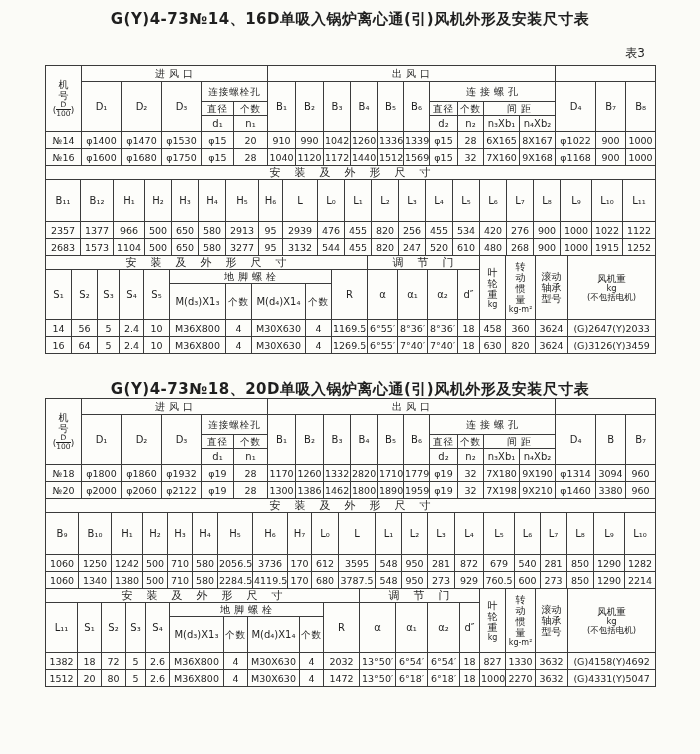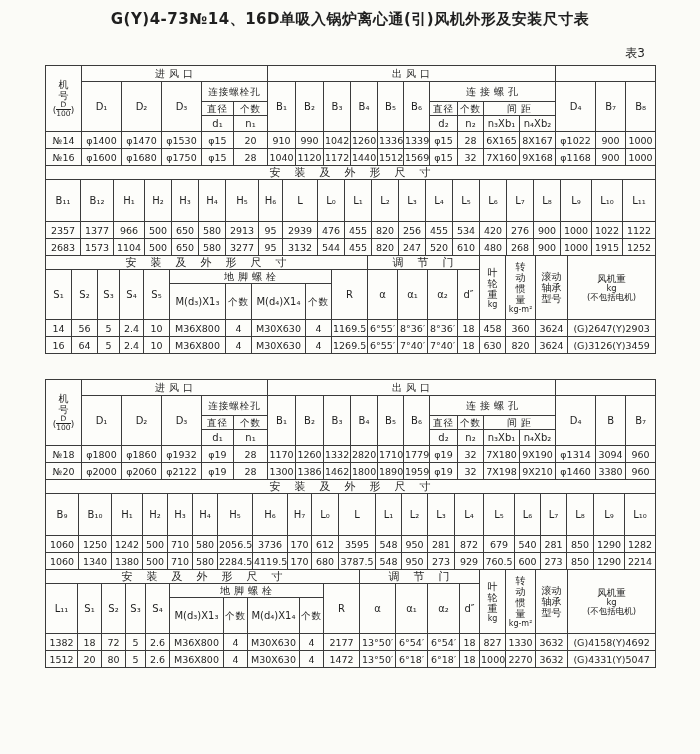--- a/index.html
+++ b/index.html
@@ -351,21 +351,21 @@
               <td>M30X630</td>
               <td>4</td>
               <td>1169.5</td>
               <td>6°55′</td>
               <td>8°36′</td>
               <td>8°36′</td>
               <td>18</td>
               <td>458</td>
               <td>360</td>
               <td>3624</td>
-              <td>(G)2647(Y)2903</td>
+              <td>(G)2647(Y)2033</td>
             </tr>
             <tr>
               <td>16</td>
               <td>64</td>
               <td>5</td>
               <td>2.4</td>
               <td>10</td>
               <td>M36X800</td>
               <td>4</td>
               <td>M30X630</td>
@@ -379,20 +379,21 @@
               <td>820</td>
               <td>3624</td>
               <td>(G)3126(Y)3459</td>
             </tr>
           </tbody>
         </table>
       </div>
   </section>
 
   <section class="block2">
+    <h1 class="title">G(Y)4-73№18、20D单吸入锅炉离心通(引)风机外形及安装尺寸表</h1>
     <div id="sec-1-0">
         <table class="grid">
           <colgroup>
             <col style="width: 36px;">
             <col style="width: 40px;">
             <col style="width: 40px;">
             <col style="width: 40px;">
             <col style="width: 32px;">
             <col style="width: 34px;">
             <col style="width: 28px;">
@@ -678,21 +679,21 @@
             <tr>
               <td>1382</td>
               <td>18</td>
               <td>72</td>
               <td>5</td>
               <td>2.6</td>
               <td>M36X800</td>
               <td>4</td>
               <td>M30X630</td>
               <td>4</td>
-              <td>2177</td>
+              <td>2032</td>
               <td>13°50′</td>
               <td>6°54′</td>
               <td>6°54′</td>
               <td>18</td>
               <td>827</td>
               <td>1330</td>
               <td>3632</td>
               <td>(G)4158(Y)4692</td>
             </tr>
             <tr>

